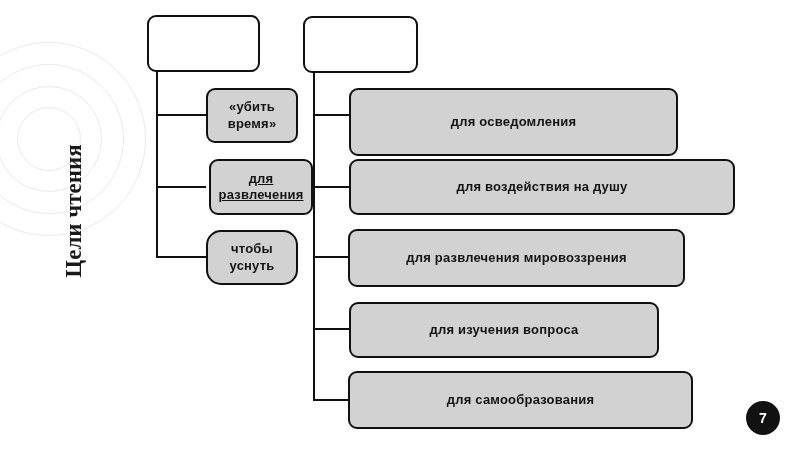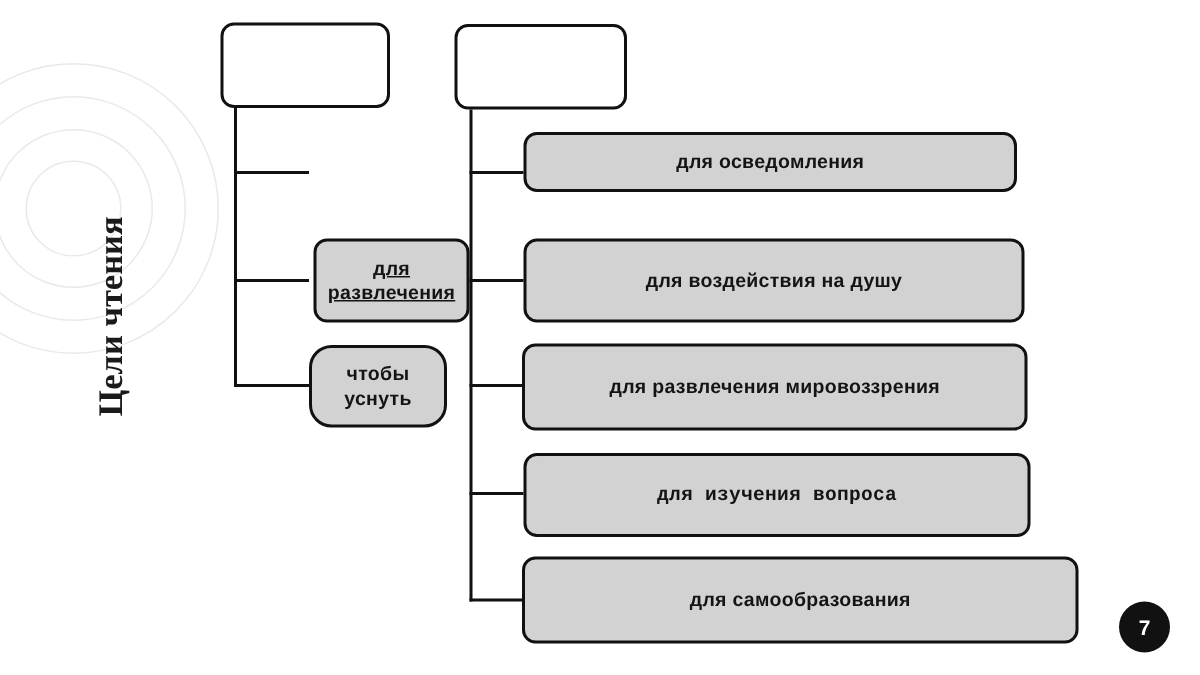--- a/index.html
+++ b/index.html
@@ -60,40 +60,43 @@
   <div class="line" style="left:156px;top:186px;width:50px;height:2px;"></div>
   <div class="line" style="left:156px;top:256px;width:50px;height:2px;"></div>
 
   <div class="line" style="left:313px;top:73px;width:2px;height:328px;"></div>
   <div class="line" style="left:313px;top:114px;width:36px;height:2px;"></div>
   <div class="line" style="left:313px;top:186px;width:36px;height:2px;"></div>
   <div class="line" style="left:313px;top:256px;width:36px;height:2px;"></div>
   <div class="line" style="left:313px;top:328px;width:36px;height:2px;"></div>
   <div class="line" style="left:313px;top:399px;width:36px;height:2px;"></div>
 
+  <div class="node gray" style="left:206px;top:88px;width:92px;height:55px;">
+    <span>«убить время»</span>
+  </div>
   <div class="node gray" style="left:209px;top:159px;width:104px;height:56px;text-decoration:underline;">
     <span>для развлечения</span>
   </div>
   <div class="node gray" style="left:206px;top:230px;width:92px;height:55px;border-radius:15px;">
     <span>чтобы уснуть</span>
   </div>
 
-  <div class="node gray" style="left:349px;top:88px;width:329px;height:40px;">
+  <div class="node gray" style="left:349px;top:88px;width:329px;height:68px;">
     <span>для осведомления</span>
   </div>
-  <div class="node gray" style="left:349px;top:159px;width:334px;height:56px;">
+  <div class="node gray" style="left:349px;top:159px;width:386px;height:56px;">
     <span>для воздействия на душу</span>
   </div>
   <div class="node gray" style="left:348px;top:229px;width:337px;height:58px;">
     <span>для развлечения мировоззрения</span>
   </div>
-  <div class="node gray" style="left:349px;top:302px;width:338px;height:56px;font-family:Liberation Mono, monospace;">
+  <div class="node gray" style="left:349px;top:302px;width:310px;height:56px;">
     <span>для изучения вопроса</span>
   </div>
-  <div class="node gray" style="left:348px;top:371px;width:371px;height:58px;">
+  <div class="node gray" style="left:348px;top:371px;width:345px;height:58px;">
     <span>для самообразования</span>
   </div>
 
   <div id="page-badge">
     <span>7</span>
   </div>
 
 </div>
 
 </body></html>

